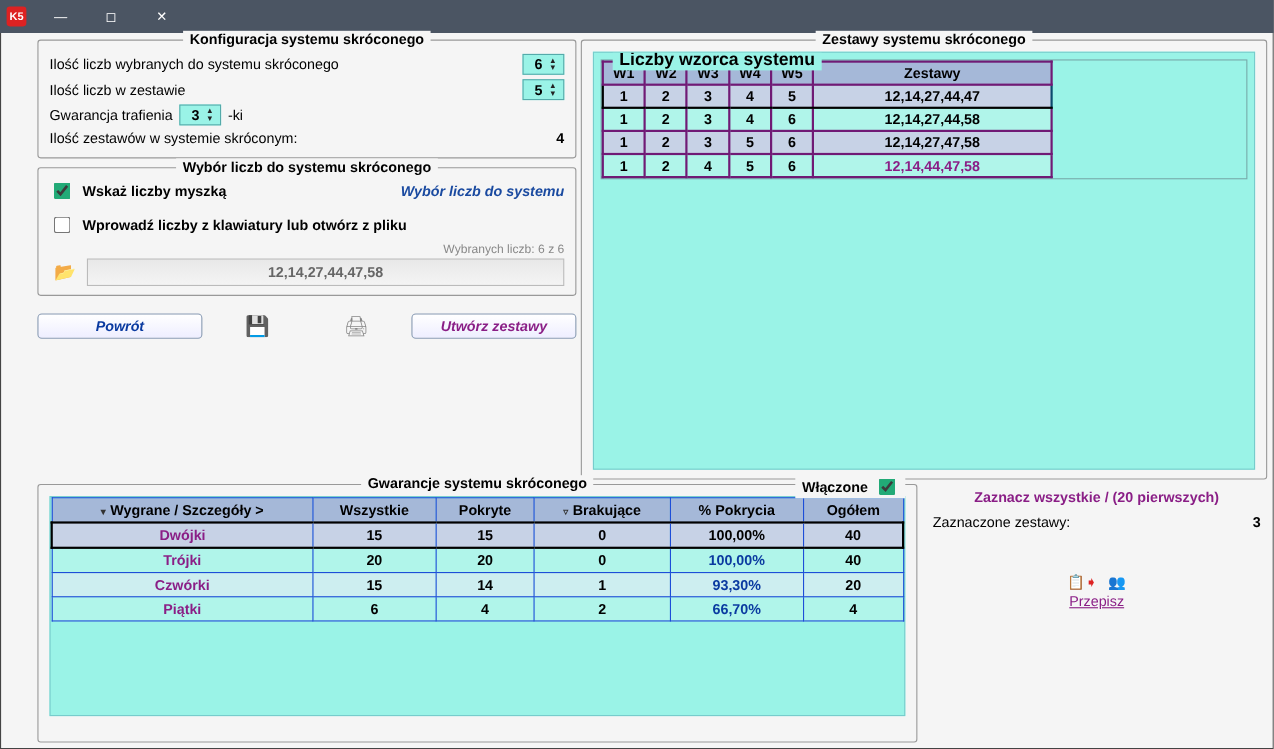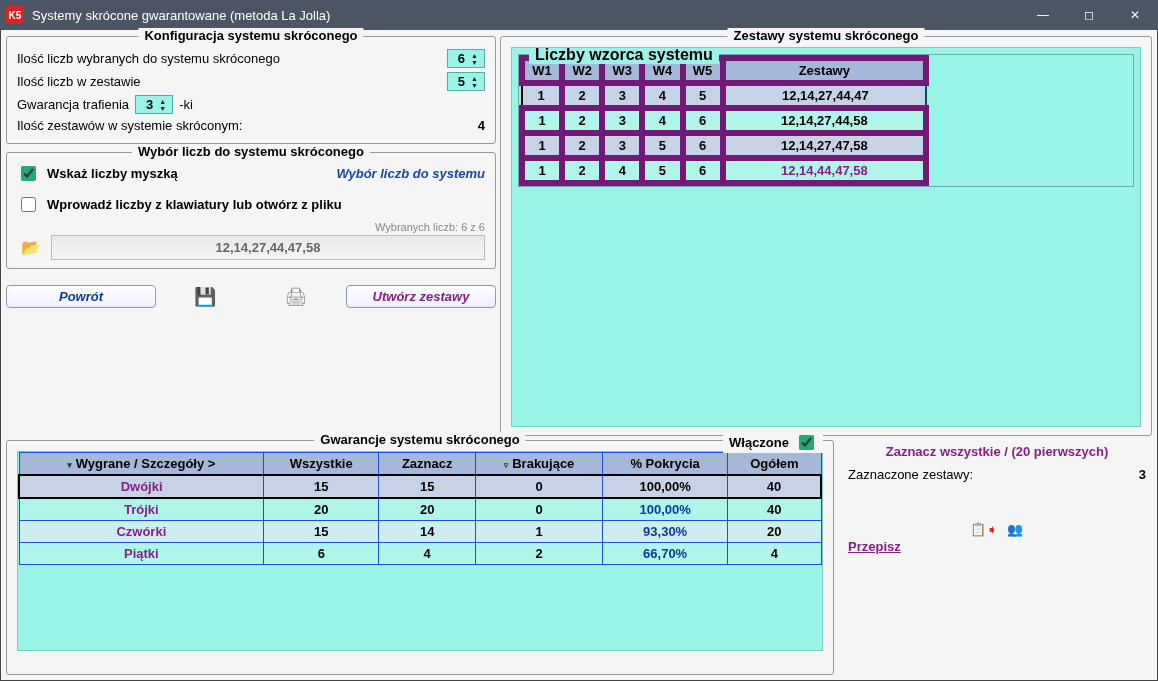--- a/index.html
+++ b/index.html
@@ -19,21 +19,21 @@
   }
   *{box-sizing:border-box;font-family:Segoe UI,Tahoma,Verdana,sans-serif;font-size:var(--fs);}
   html,body{margin:0;padding:0;background:#eaeaea;height:100%;}
   .window{width:1158px;height:681px;display:flex;flex-direction:column;background:var(--bg);box-shadow:0 0 0 1px #444 inset;}
   
   .titlebar{height:30px;background:var(--titlebar);color:var(--titlebar-text);display:flex;align-items:center;padding:0 0 0 6px;}
   .titlebar .app-icon{width:18px;height:18px;background:#d22;border-radius:3px;display:flex;align-items:center;justify-content:center;color:#fff;font-size:10px;font-weight:bold;margin-right:8px;}
   .titlebar .title{flex:1;}
   .titlebar .winbtn{width:46px;height:30px;display:flex;align-items:center;justify-content:center;color:#fff;font-size:12px;}
   
-  .content{flex:1;display:grid;grid-template-columns:490px 1fr;grid-template-rows:400px 1fr;gap:4px;padding:6px;}
+  .content{flex:1;display:grid;grid-template-columns:490px 1fr;grid-template-rows:400px 1fr;gap:4px;padding:6px;margin-left:28px;}
   
   .group{border:1px solid var(--panel-border);border-radius:3px;position:relative;padding:10px 10px 8px 10px;}
   .group>.legend{position:absolute;top:-9px;left:50%;transform:translateX(-50%);background:var(--bg);padding:0 6px;font-weight:bold;white-space:nowrap;}
   .left-col{display:flex;flex-direction:column;gap:8px;}
   
   .cfg-row{display:flex;align-items:center;gap:6px;padding:2px 0;}
   .cfg-row .label{flex:1;}
   .spinner{display:inline-flex;align-items:center;background:var(--accent);border:1px solid #5aa;padding:1px 6px 1px 10px;gap:6px;font-weight:bold;}
   .spinner .arrows{display:flex;flex-direction:column;font-size:7px;line-height:7px;color:#222;}
   .value-cell{width:30px;text-align:right;font-weight:bold;}
@@ -51,21 +51,21 @@
   .btn{min-width:150px;text-align:center;padding:3px 8px;border:1px solid var(--button-border);border-radius:4px;background:linear-gradient(#fff,#eef);font-weight:bold;font-style:italic;cursor:pointer;}
   .btn.blue{color:#0a3aa0;}
   .btn.purple{color:var(--purple);}
   .toolbar-icon{color:#888;font-size:18px;flex:1;text-align:center;}
   
   .right-panel{grid-column:2;grid-row:1;}
   .scroll-area{height:100%;background:var(--accent);border:1px solid #7cc;overflow:auto;padding:4px;}
   .inner-group{border:1px solid #7aa;position:relative;margin:2px 2px 0 2px;}
   .inner-group .legend2{position:absolute;top:-9px;left:10px;background:var(--accent);padding:0 6px;font-size:16px;font-weight:bold;}
   table.sets{border-collapse:collapse;width:410px;}
-  table.sets th,table.sets td{border:6px solid #701a75;padding:2px 6px;text-align:center;font-weight:bold;}
+  table.sets th,table.sets td{border:2px solid #701a75;padding:2px 6px;text-align:center;font-weight:bold;}
   table.sets th{background:var(--blue-header);}
   table.sets th.z{min-width:190px;}
   table.sets tbody tr.r0{background:var(--row-even);}
   table.sets tbody tr.r0 td{border-bottom:2px solid #000;border-top:2px solid #000;}
   table.sets tbody tr.r0 td:first-child{border-left:2px solid #000;}
   table.sets tbody tr.r0 td:last-child{border-right:2px solid #0c4a6e;}
   table.sets tbody tr.r1{background:var(--accent-light);}
   table.sets tbody tr.r2{background:var(--row-even);}
   table.sets tbody tr.r3{background:var(--accent-light);}
   table.sets td.zcol{color:#000;}
@@ -83,33 +83,32 @@
   table.guar tbody tr.alt td{background:var(--accent-light);}
   table.guar tbody tr.alt2 td{background:#cdeef0;}
   .purple-text{color:var(--purple);}
   .blue-text{color:#0a3aa0;}
   .guar-scroll{background:var(--accent);border:1px solid #7cc;min-height:200px;}
   
   .side{width:310px;padding:4px 6px;}
   .side .topline{color:var(--purple);font-weight:bold;text-align:center;margin-bottom:8px;}
   .side .row{display:flex;justify-content:space-between;margin-bottom:6px;}
   .side .iconrow{display:flex;justify-content:center;gap:10px;margin-top:40px;font-size:22px;}
-  .side .przepisz{color:var(--purple);text-decoration:underline;font-weight:bold;margin-top:2px;}
+  .side .przepisz{text-align:center;color:var(--purple);text-decoration:underline;font-weight:normal;margin-top:2px;}
   table.guar tbody tr.sel td:first-child,
   table.guar tbody tr.sel td{border-top:2px solid #000;border-bottom:2px solid #000;}
   table.guar tbody tr.sel td:first-child{border-left:2px solid #000;}
   table.guar tbody tr.sel td:last-child{border-right:2px solid #000;}
 </style>
 </head>
 <body>
 
 <div class="window">
   <div class="titlebar">
     <div class="app-icon">K5</div>
-    <div class="title">Systemy skrócone gwarantowane (metoda La Jolla)</div>
     <div class="winbtn">―</div>
     <div class="winbtn">◻</div>
     <div class="winbtn close">✕</div>
   </div>
 
   <div class="content">
 
     <div class="left-col">
 
       <div class="group">
@@ -233,21 +232,21 @@
         <div class="enabled-box">
           <span>Włączone</span>
           <input type="checkbox" checked="" style="">
         </div>
         <div class="guar-scroll">
           <table class="guar">
             <thead>
                 <tr>
               <th><span class="drop">▾</span><span>Wygrane / Szczegóły &gt;</span></th>
               <th>Wszystkie</th>
-              <th>Zaznacz</th>
+              <th>Pokryte</th>
               <th><span class="drop">▿</span><span>Brakujące</span></th>
               <th>% Pokrycia</th>
               <th>Ogółem</th>
             </tr>
               </thead>
             <tbody id="guar-body">
                 <tr class="sel">
                   <td class="purple-text">Dwójki</td>
                   <td>15</td>
                   <td>15</td>

